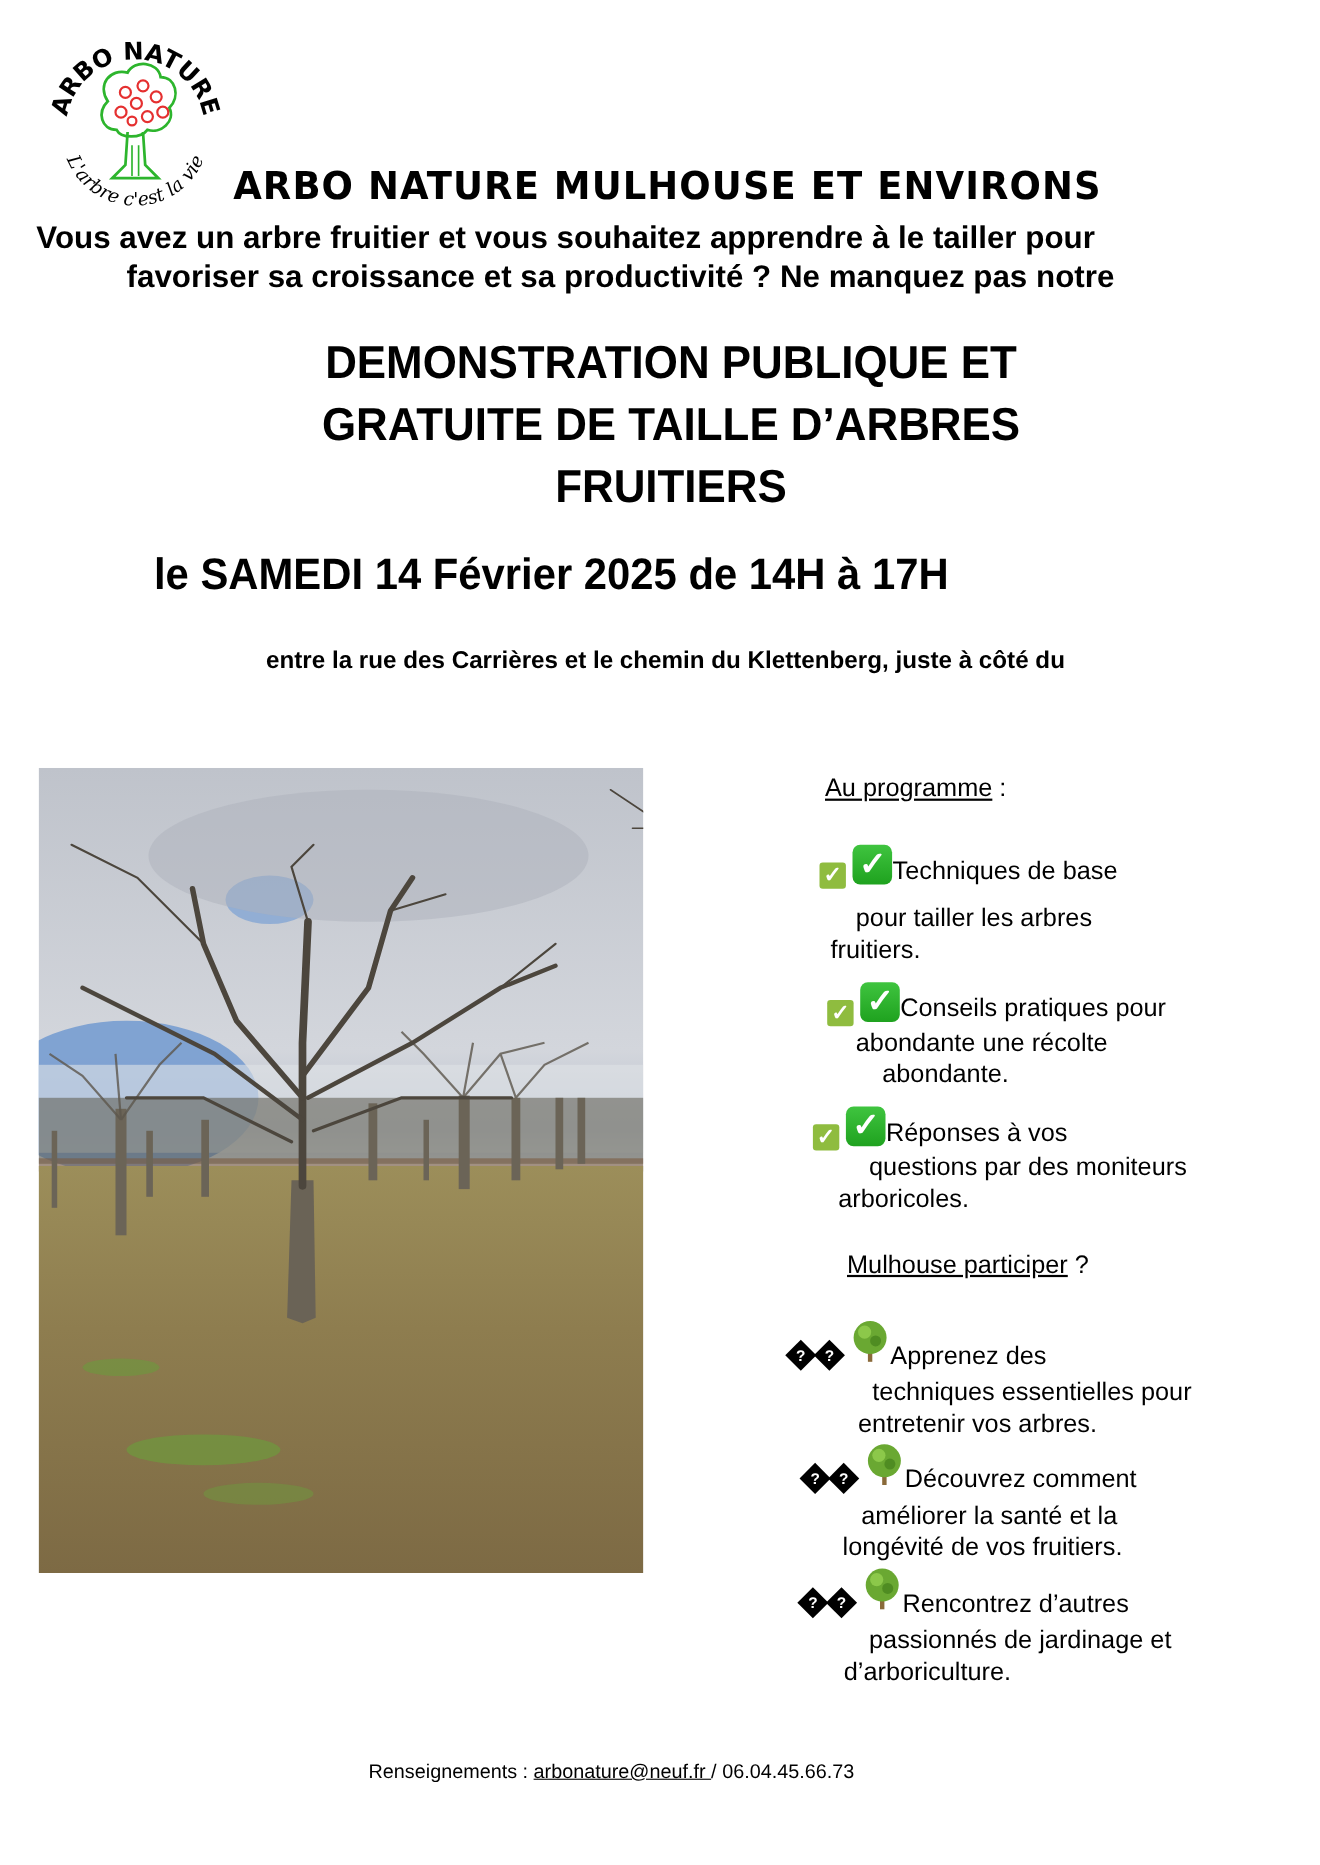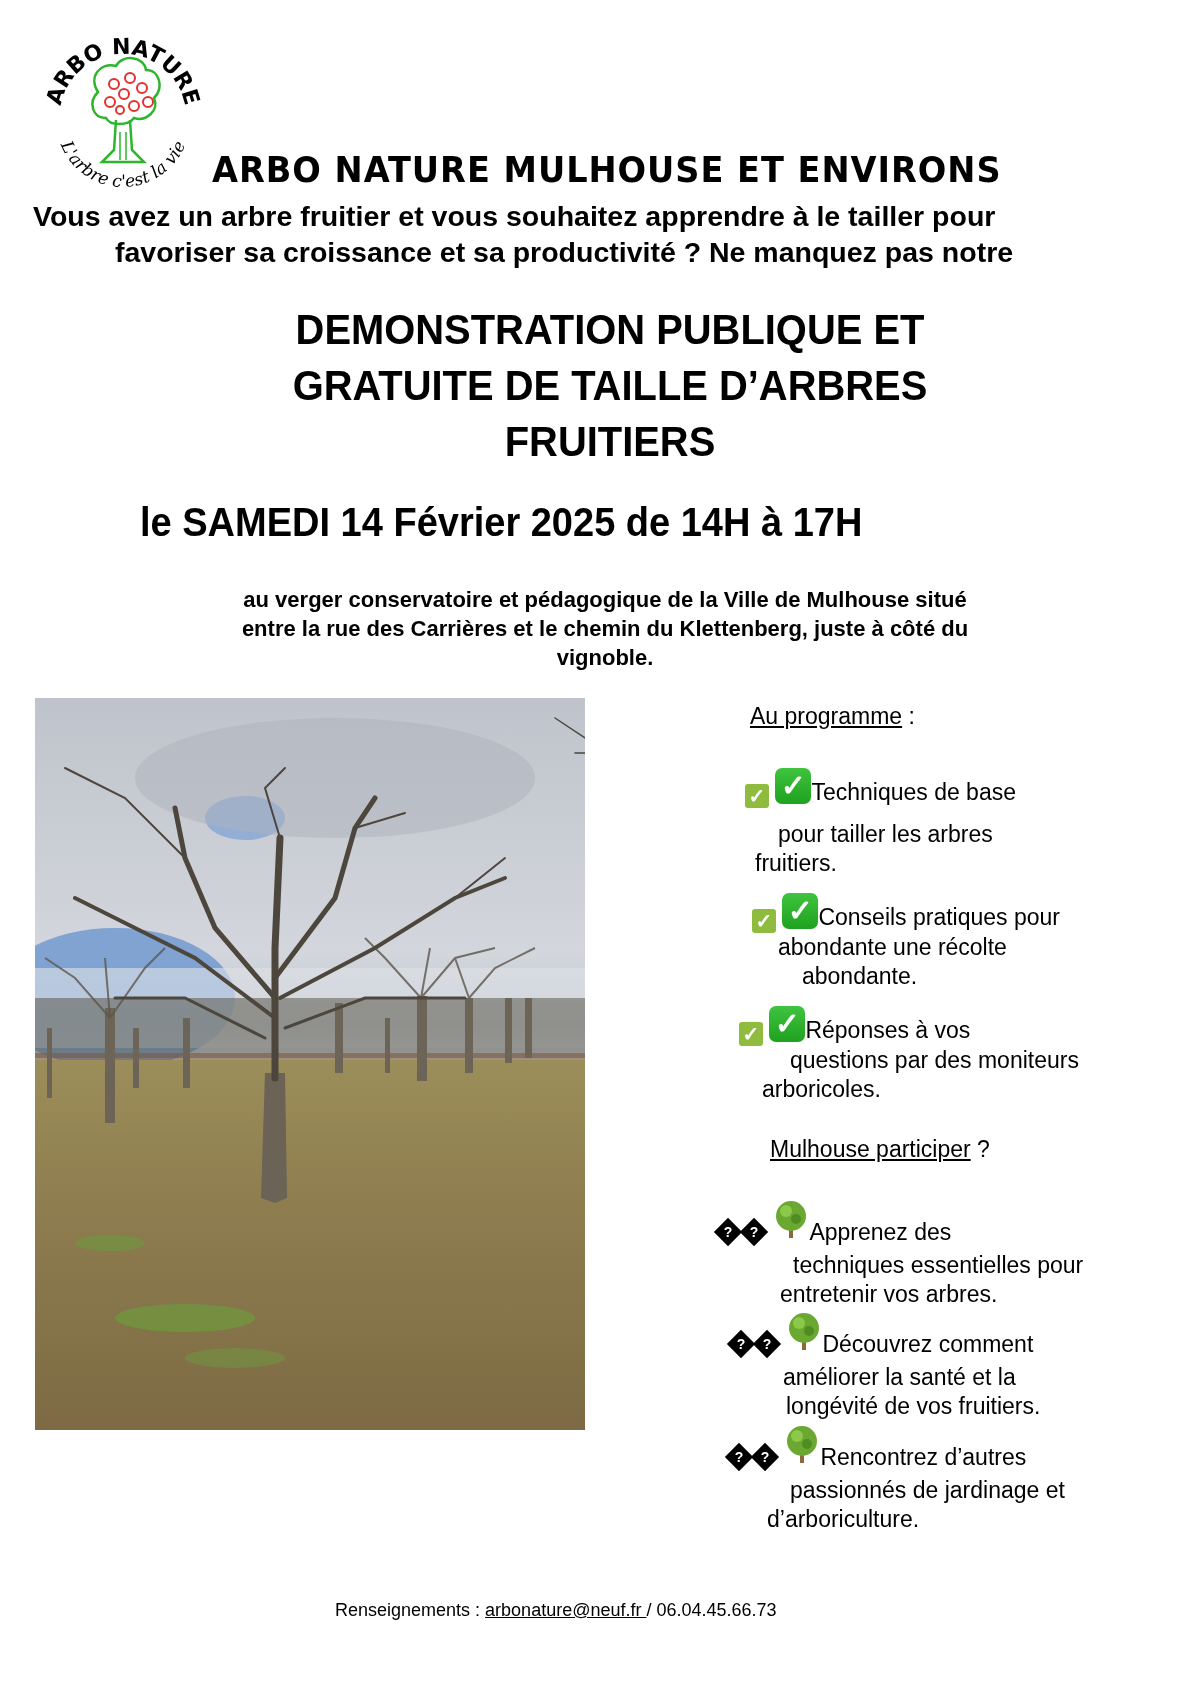--- a/index.html
+++ b/index.html
@@ -78,23 +78,21 @@
 
 <div class="abs headline">
   <div>DEMONSTRATION PUBLIQUE ET</div>
   <div>GRATUITE DE TAILLE D’ARBRES</div>
   <div>FRUITIERS</div>
 </div>
 
 <div class="abs date">le SAMEDI 14 Février 2025 de 14H à 17H</div>
 
 <div class="abs location">
-  <div>au verger conservatoire et pédagogique de la Ville de Mulhouse situé</div>
   <div>entre la rue des Carrières et le chemin du Klettenberg, juste à côté du</div>
-  <div>vignoble.</div>
 </div>
 
 <div class="abs photo">
   <svg width="550" height="732" viewBox="0 0 550 732" preserveAspectRatio="none">
     <defs>
       <linearGradient id="sky" x1="0" y1="0" x2="0" y2="1">
         <stop offset="0" stop-color="#bfc3cb"></stop>
         <stop offset="0.35" stop-color="#d3d6dc"></stop>
         <stop offset="0.45" stop-color="#b9c2d0"></stop>
         <stop offset="0.5" stop-color="#e3e6ea"></stop>
@@ -201,21 +199,21 @@
 <div class="abs right" style="left:728px; top:1312px;">
   <span class="qq"><span>?</span></span><span class="qq"><span>?</span></span>
   <svg class="tree" viewBox="0 0 36 40">
       <rect x="16" y="24" width="4" height="14" fill="#8a6a3a"></rect>
       <circle cx="18" cy="16" r="15" fill="#6aa832"></circle>
       <circle cx="13" cy="11" r="6" fill="#8cc84a"></circle>
       <circle cx="23" cy="19" r="5" fill="#4f8c22"></circle>
     </svg><span class="li-text">Découvrez comment</span>
 </div>
 <div class="abs right li-text" style="left:783px; top:1363px;">améliorer la santé et la</div>
-<div class="abs right li-text" style="left:786px; top:1392px;">longévité de vos fruitiers.</div>
+<div class="abs right li-text" style="left:766px; top:1392px;">longévité de vos fruitiers.</div>
 
 <div class="abs right" style="left:726px; top:1425px;">
   <span class="qq"><span>?</span></span><span class="qq"><span>?</span></span>
   <svg class="tree" viewBox="0 0 36 40">
       <rect x="16" y="24" width="4" height="14" fill="#8a6a3a"></rect>
       <circle cx="18" cy="16" r="15" fill="#6aa832"></circle>
       <circle cx="13" cy="11" r="6" fill="#8cc84a"></circle>
       <circle cx="23" cy="19" r="5" fill="#4f8c22"></circle>
     </svg><span class="li-text">Rencontrez d’autres</span>
 </div>

